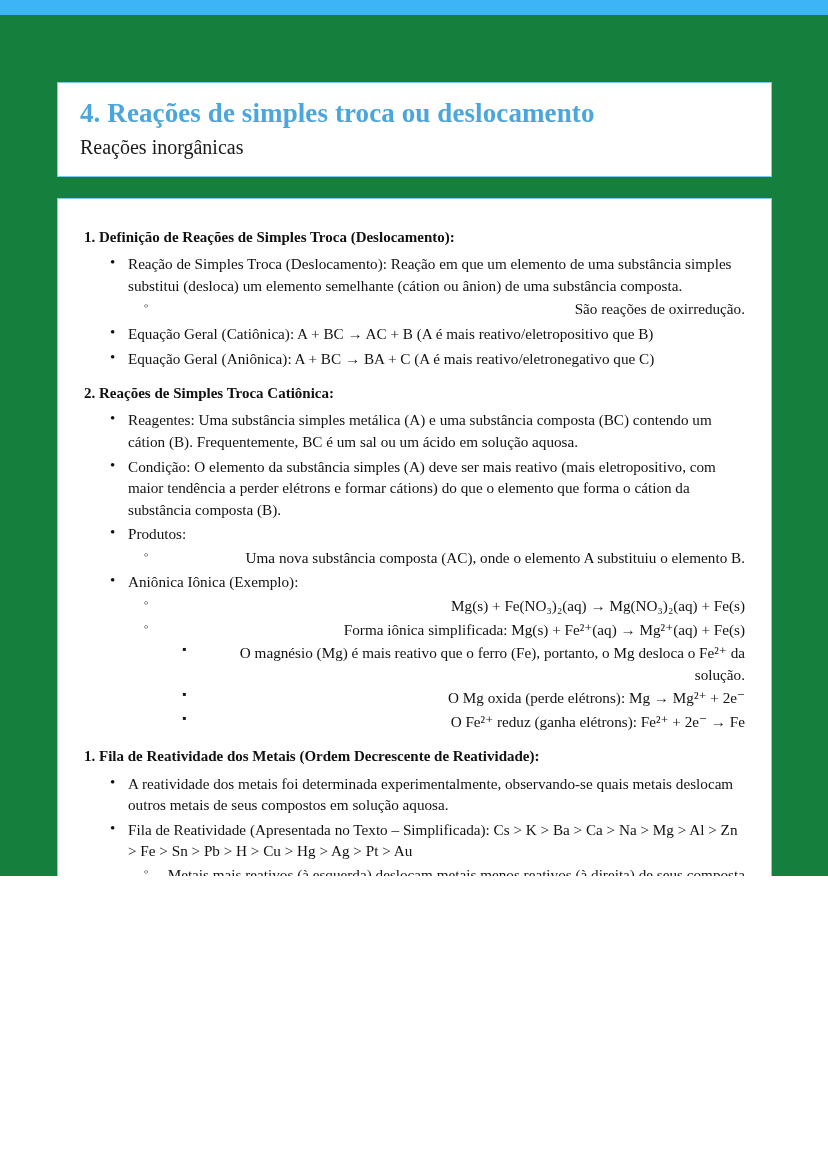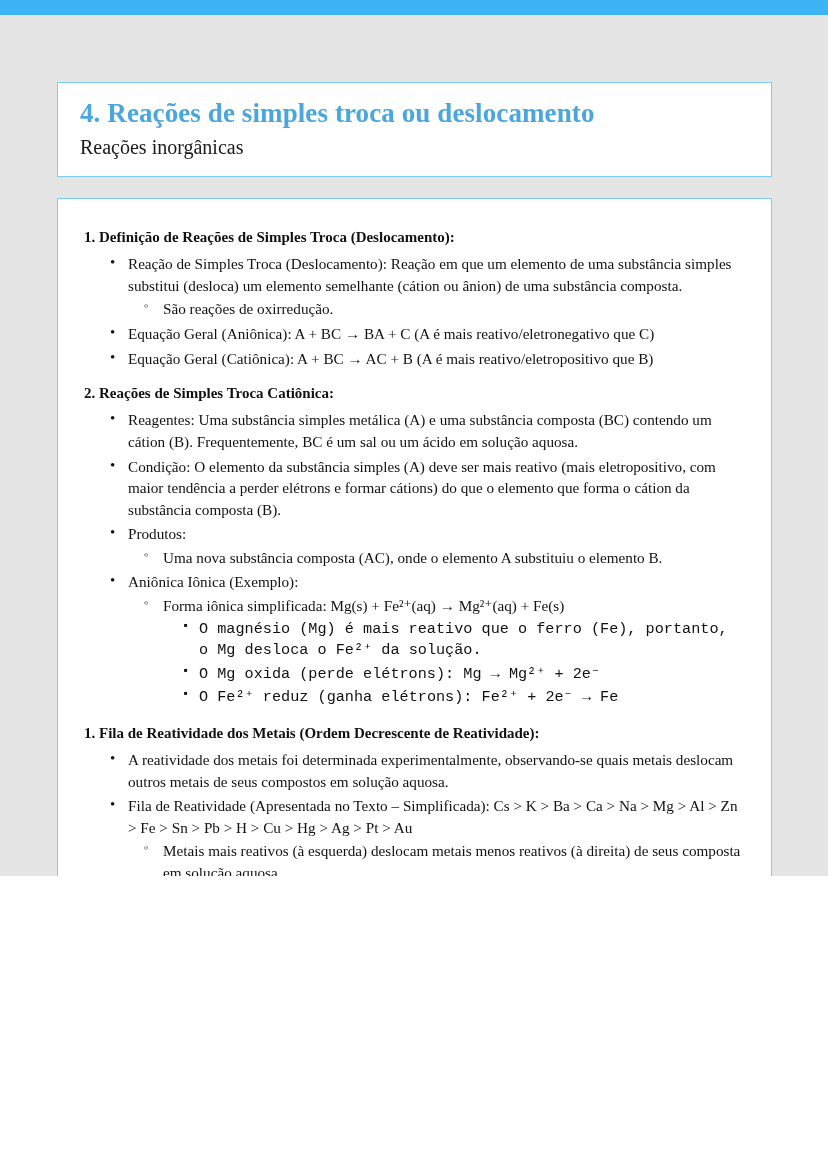--- a/index.html
+++ b/index.html
@@ -5,21 +5,21 @@
   * { box-sizing: border-box; }
   html, body {
     margin: 0; padding: 0;
     width: 828px; height: 1171px;
     background: #ffffff;
     font-family: "Liberation Serif", "DejaVu Serif", serif;
   }
   #page {
     position: relative;
     width: 828px; height: 876px;
-    background: #e5e5e5;
+    background: #15803d;
     overflow: hidden;
   }
   .top-bar {
     position: absolute;
     top: 0; left: 0;
     width: 828px; height: 15px;
     background: #3cb4f5;
   }
   .header-box {
     position: absolute;
@@ -88,33 +88,33 @@
     margin: 1px 0 0 0;
     padding: 0 0 0 14px;
   }
   ul.lvl2 > li {
     position: relative;
     font-size: 15.2px;
     color: #111111;
     line-height: 1.42;
     padding-left: 21px;
     margin: 2px 0;
+    text-align: right;
   }
   ul.lvl2 > li::before {
     content: "\25E6";
     position: absolute;
     left: 2px; top: -1px;
     font-size: 13px;
     color: #111111;
   }
   ul.lvl3 {
     list-style: none;
-    margin: 1px 12px 0 0;
+    margin: 1px 0 0 0;
     padding: 0 0 0 16px;
-    font-family: Liberation Mono, monospace;
   }
   ul.lvl3 > li {
     position: relative;
     font-size: 15.2px;
     color: #111111;
     line-height: 1.42;
     padding-left: 20px;
     margin: 2px 0;
   }
   ul.lvl3 > li::before {
@@ -137,31 +137,32 @@
     <div class="doc-subtitle">Reações inorgânicas</div>
   </div>
 
   <div class="content-box">
     <div id="sections-root">
         <div class="section-heading first">1. Definição de Reações de Simples Troca (Deslocamento):</div>
         <ul class="lvl1">
           <li><span>Reação de Simples Troca (Deslocamento): Reação em que um elemento de uma substância simples substitui (desloca) um elemento semelhante (cátion ou ânion) de uma substância composta.</span><ul class="lvl2">
               <li><span>São reações de oxirredução.</span></li>
             </ul></li>
+          <li><span>Equação Geral (Catiônica): A + BC → AC + B (A é mais reativo/eletropositivo que B)</span></li>
           <li><span>Equação Geral (Aniônica): A + BC → BA + C (A é mais reativo/eletronegativo que C)</span></li>
-          <li><span>Equação Geral (Catiônica): A + BC → AC + B (A é mais reativo/eletropositivo que B)</span></li>
         </ul>
         <div class="section-heading">2. Reações de Simples Troca Catiônica:</div>
         <ul class="lvl1">
           <li><span>Reagentes: Uma substância simples metálica (A) e uma substância composta (BC) contendo um cátion (B). Frequentemente, BC é um sal ou um ácido em solução aquosa.</span></li>
           <li><span>Condição: O elemento da substância simples (A) deve ser mais reativo (mais eletropositivo, com maior tendência a perder elétrons e formar cátions) do que o elemento que forma o cátion da substância composta (B).</span></li>
           <li><span>Produtos:</span><ul class="lvl2">
               <li><span>Uma nova substância composta (AC), onde o elemento A substituiu o elemento B.</span></li>
             </ul></li>
           <li><span>Aniônica Iônica (Exemplo):</span><ul class="lvl2">
+              <li><span>Mg(s) + Fe(NO₃)₂(aq) → Mg(NO₃)₂(aq) + Fe(s)</span></li>
               <li><span>Forma iônica simplificada: Mg(s) + Fe²⁺(aq) → Mg²⁺(aq) + Fe(s)</span><ul class="lvl3">
                   <li><span>O magnésio (Mg) é mais reativo que o ferro (Fe), portanto, o Mg desloca o Fe²⁺ da solução.</span></li>
                   <li><span>O Mg oxida (perde elétrons): Mg → Mg²⁺ + 2e⁻</span></li>
                   <li><span>O Fe²⁺ reduz (ganha elétrons): Fe²⁺ + 2e⁻ → Fe</span></li>
                 </ul></li>
             </ul></li>
         </ul>
         <div class="section-heading">1. Fila de Reatividade dos Metais (Ordem Decrescente de Reatividade):</div>
         <ul class="lvl1">
           <li><span>A reatividade dos metais foi determinada experimentalmente, observando-se quais metais deslocam outros metais de seus compostos em solução aquosa.</span></li>

